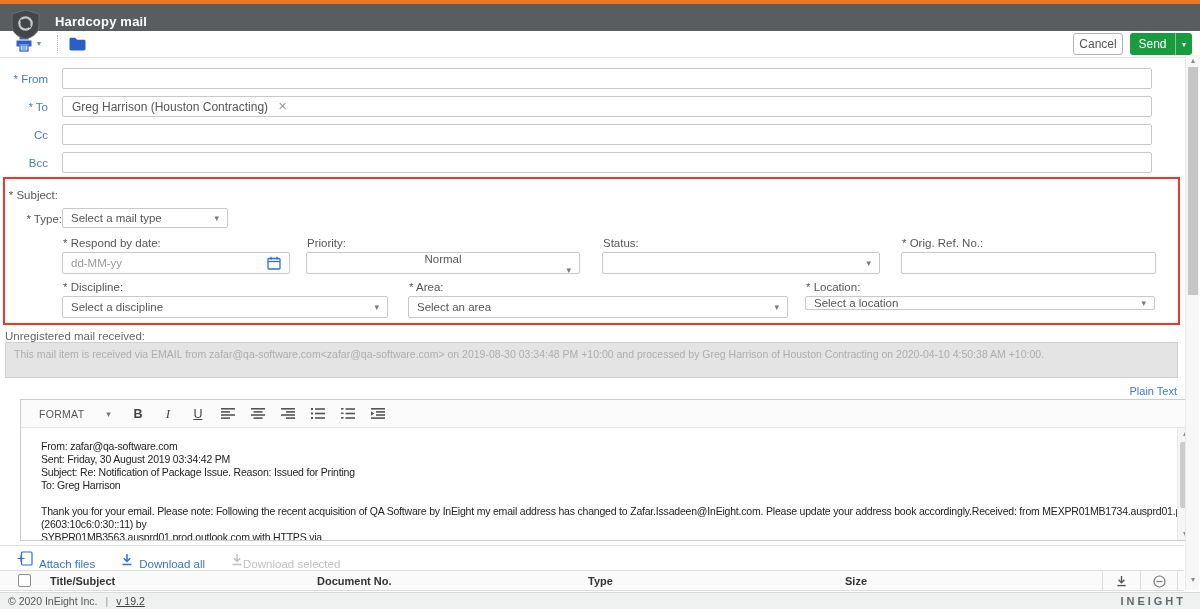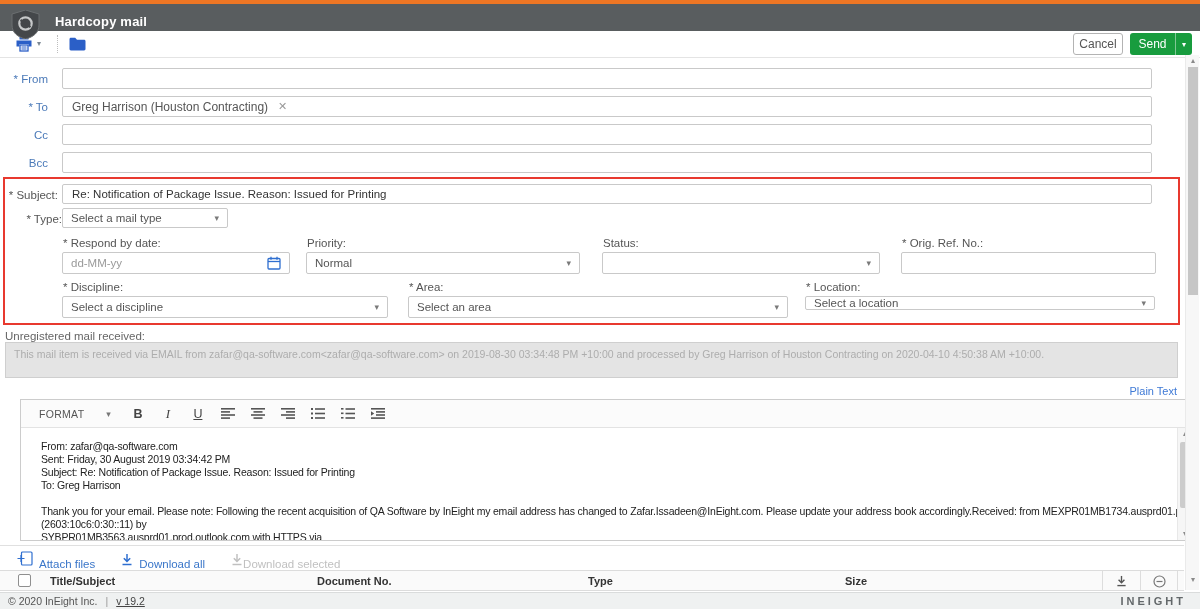--- a/index.html
+++ b/index.html
@@ -44,21 +44,21 @@
   #subj-lbl { left:0; top:189px; width:58px; text-align:right; }
   #subj-tb { left:62px; top:184px; width:1090px; height:20px; }
   #type-lbl { left:4px; top:213px; width:58px; text-align:right; }
   .dd { display:flex; align-items:center; padding:0 8px; border:1px solid #c9c9c9; border-radius:2px; background:#fff; font-size:11.5px; color:#555; cursor:pointer; }
   .dd .caret { margin-left:auto; color:#7a7a7a; font-size:9px; }
   #type-dd { left:62px; top:208px; width:166px; height:20px; }
 
   
   .glbl { font-size:11.5px; color:#555; }
   #respond-lbl { left:63px; top:237px; } #respond-f { left:62px; top:252px; width:228px; height:22px; }
-  #priority-lbl { left:307px; top:237px; } #priority-f { left:306px; top:252px; width:274px; height:22px; }
+  #priority-lbl { left:307px; top:237px; } #priority-f { left:306px; top:252px; width:274px; height:22px;flex-direction:column; }
   #status-lbl { left:603px; top:237px; } #status-f { left:602px; top:252px; width:278px; height:22px; }
   #origref-lbl { left:902px; top:237px; } #origref-f { left:901px; top:252px; width:255px; height:22px; }
   #disc-lbl { left:63px; top:281px; } #disc-f { left:62px; top:296px; width:326px; height:22px; }
   #area-lbl { left:409px; top:281px; } #area-f { left:408px; top:296px; width:380px; height:22px; }
   #loc-lbl { left:806px; top:281px; } #loc-f { left:805px; top:296px; width:350px; height:14px; }
   .ph { color:#9a9a9a; }
   .cal { margin-left:auto; display:flex; align-items:center; cursor:pointer; }
 
   
   #unreg-lbl { left:5px; top:330px; font-size:11.5px; color:#666; }
@@ -163,23 +163,20 @@
     </div>
 
   <span class="abs rlbl" id="bcc-lbl">Bcc</span>
   <div class="abs tb" id="bcc-tb">
       <span></span>
     </div>
 
   <div class="abs" id="hlbox"></div>
 
   <span class="abs flbl" id="subj-lbl">* Subject:</span>
-  <div class="abs tb" id="subj-tb">
-      <span>Re: Notification of Package Issue. Reason: Issued for Printing</span>
-    </div>
 
   <span class="abs flbl" id="type-lbl">* Type:</span>
   <div class="abs dd" id="type-dd">
     <span>Select a mail type</span>
     <span class="caret">▾</span>
   </div>
 
   <span class="abs glbl" id="respond-lbl">* Respond by date:</span>
   <div class="abs dd" id="respond-f">
     <span class="ph">dd-MM-yy</span>

